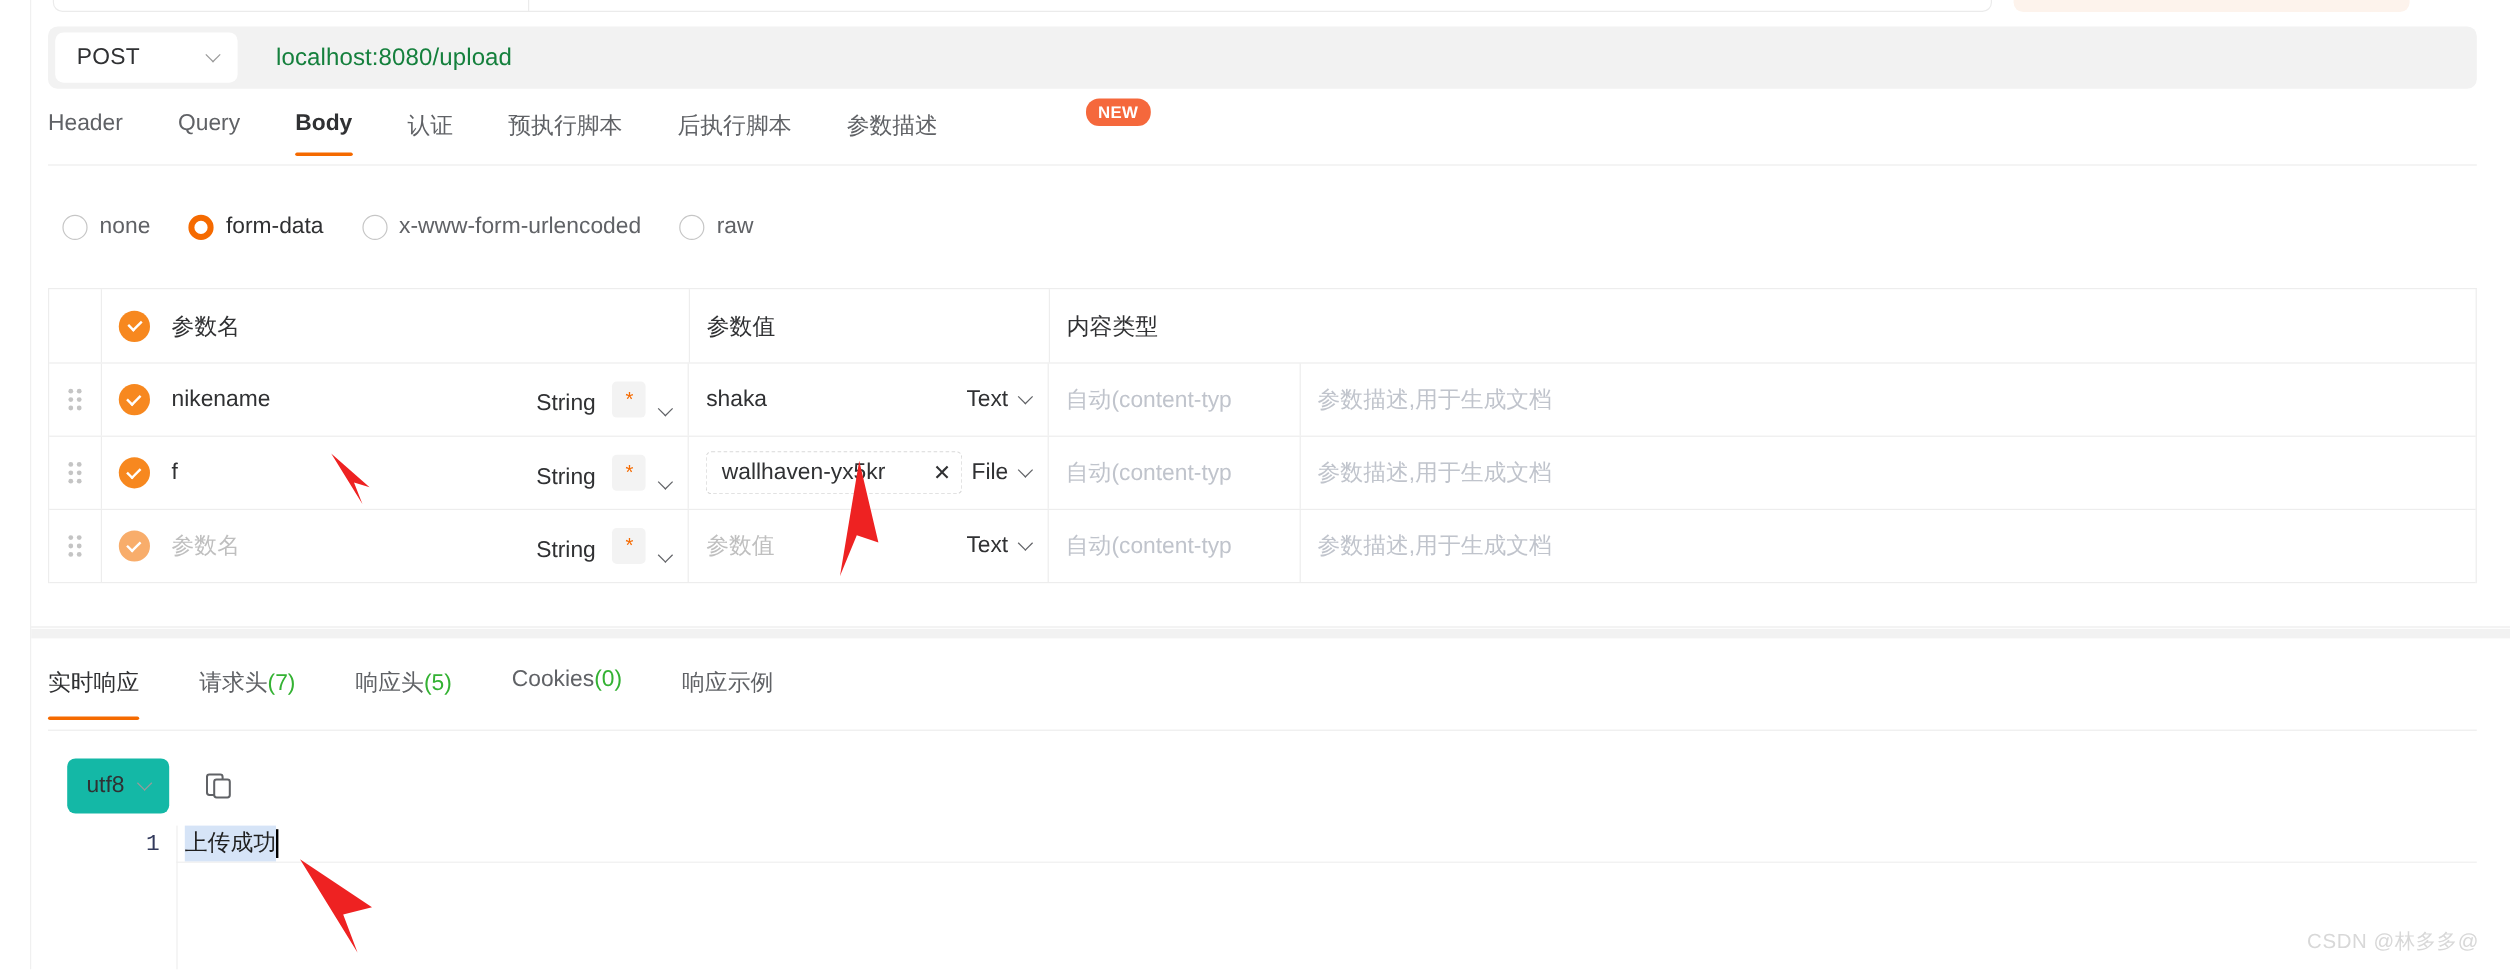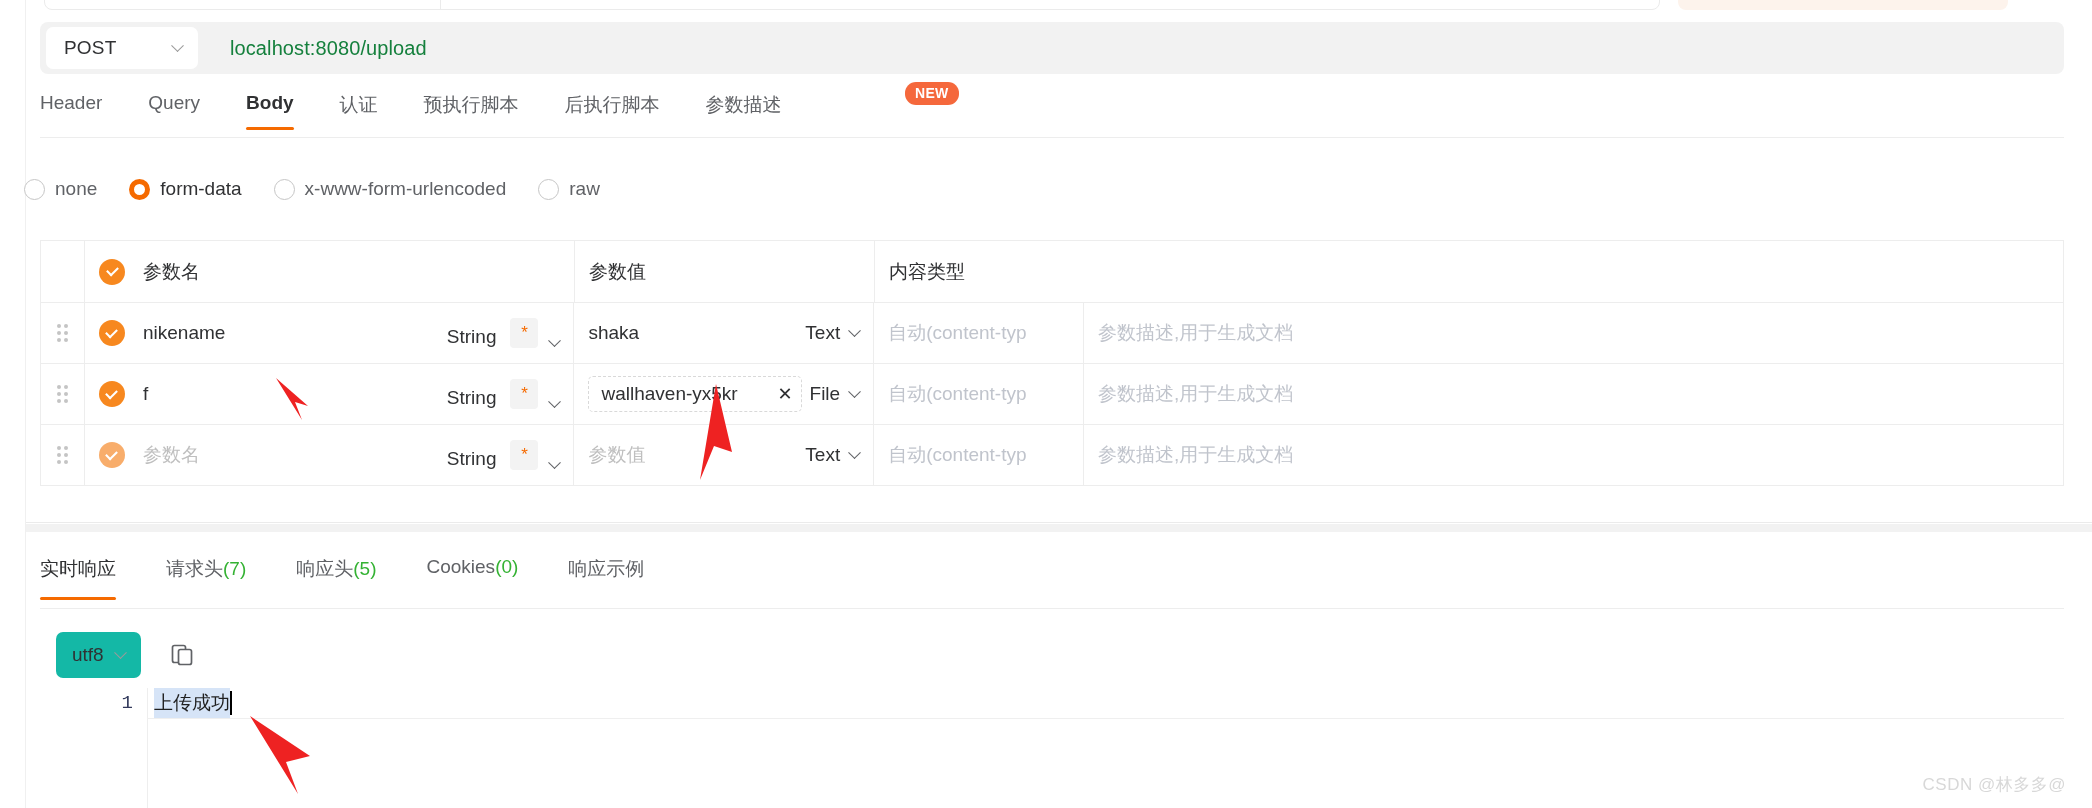--- a/index.html
+++ b/index.html
@@ -112,21 +112,21 @@
     line-height: 1.3;
     letter-spacing: .3px;
   }
   .tabs-underline {
     position: absolute; left: 40px; top: 137px;
     width: 2024px; height: 1px; background: #ededed;
   }
 
   
   .radio-row {
-    position: absolute; left: 24px; top: 178px;
+    position: absolute; left: 52px; top: 178px;
     display: flex; align-items: center;
   }
   .radio-item {
     display: flex; align-items: center;
     margin-right: 32px; cursor: pointer;
   }
   .radio-circle {
     width: 21px; height: 21px; border-radius: 50%;
     border: 1.6px solid #c6c6c6;
     background: #ffffff;

